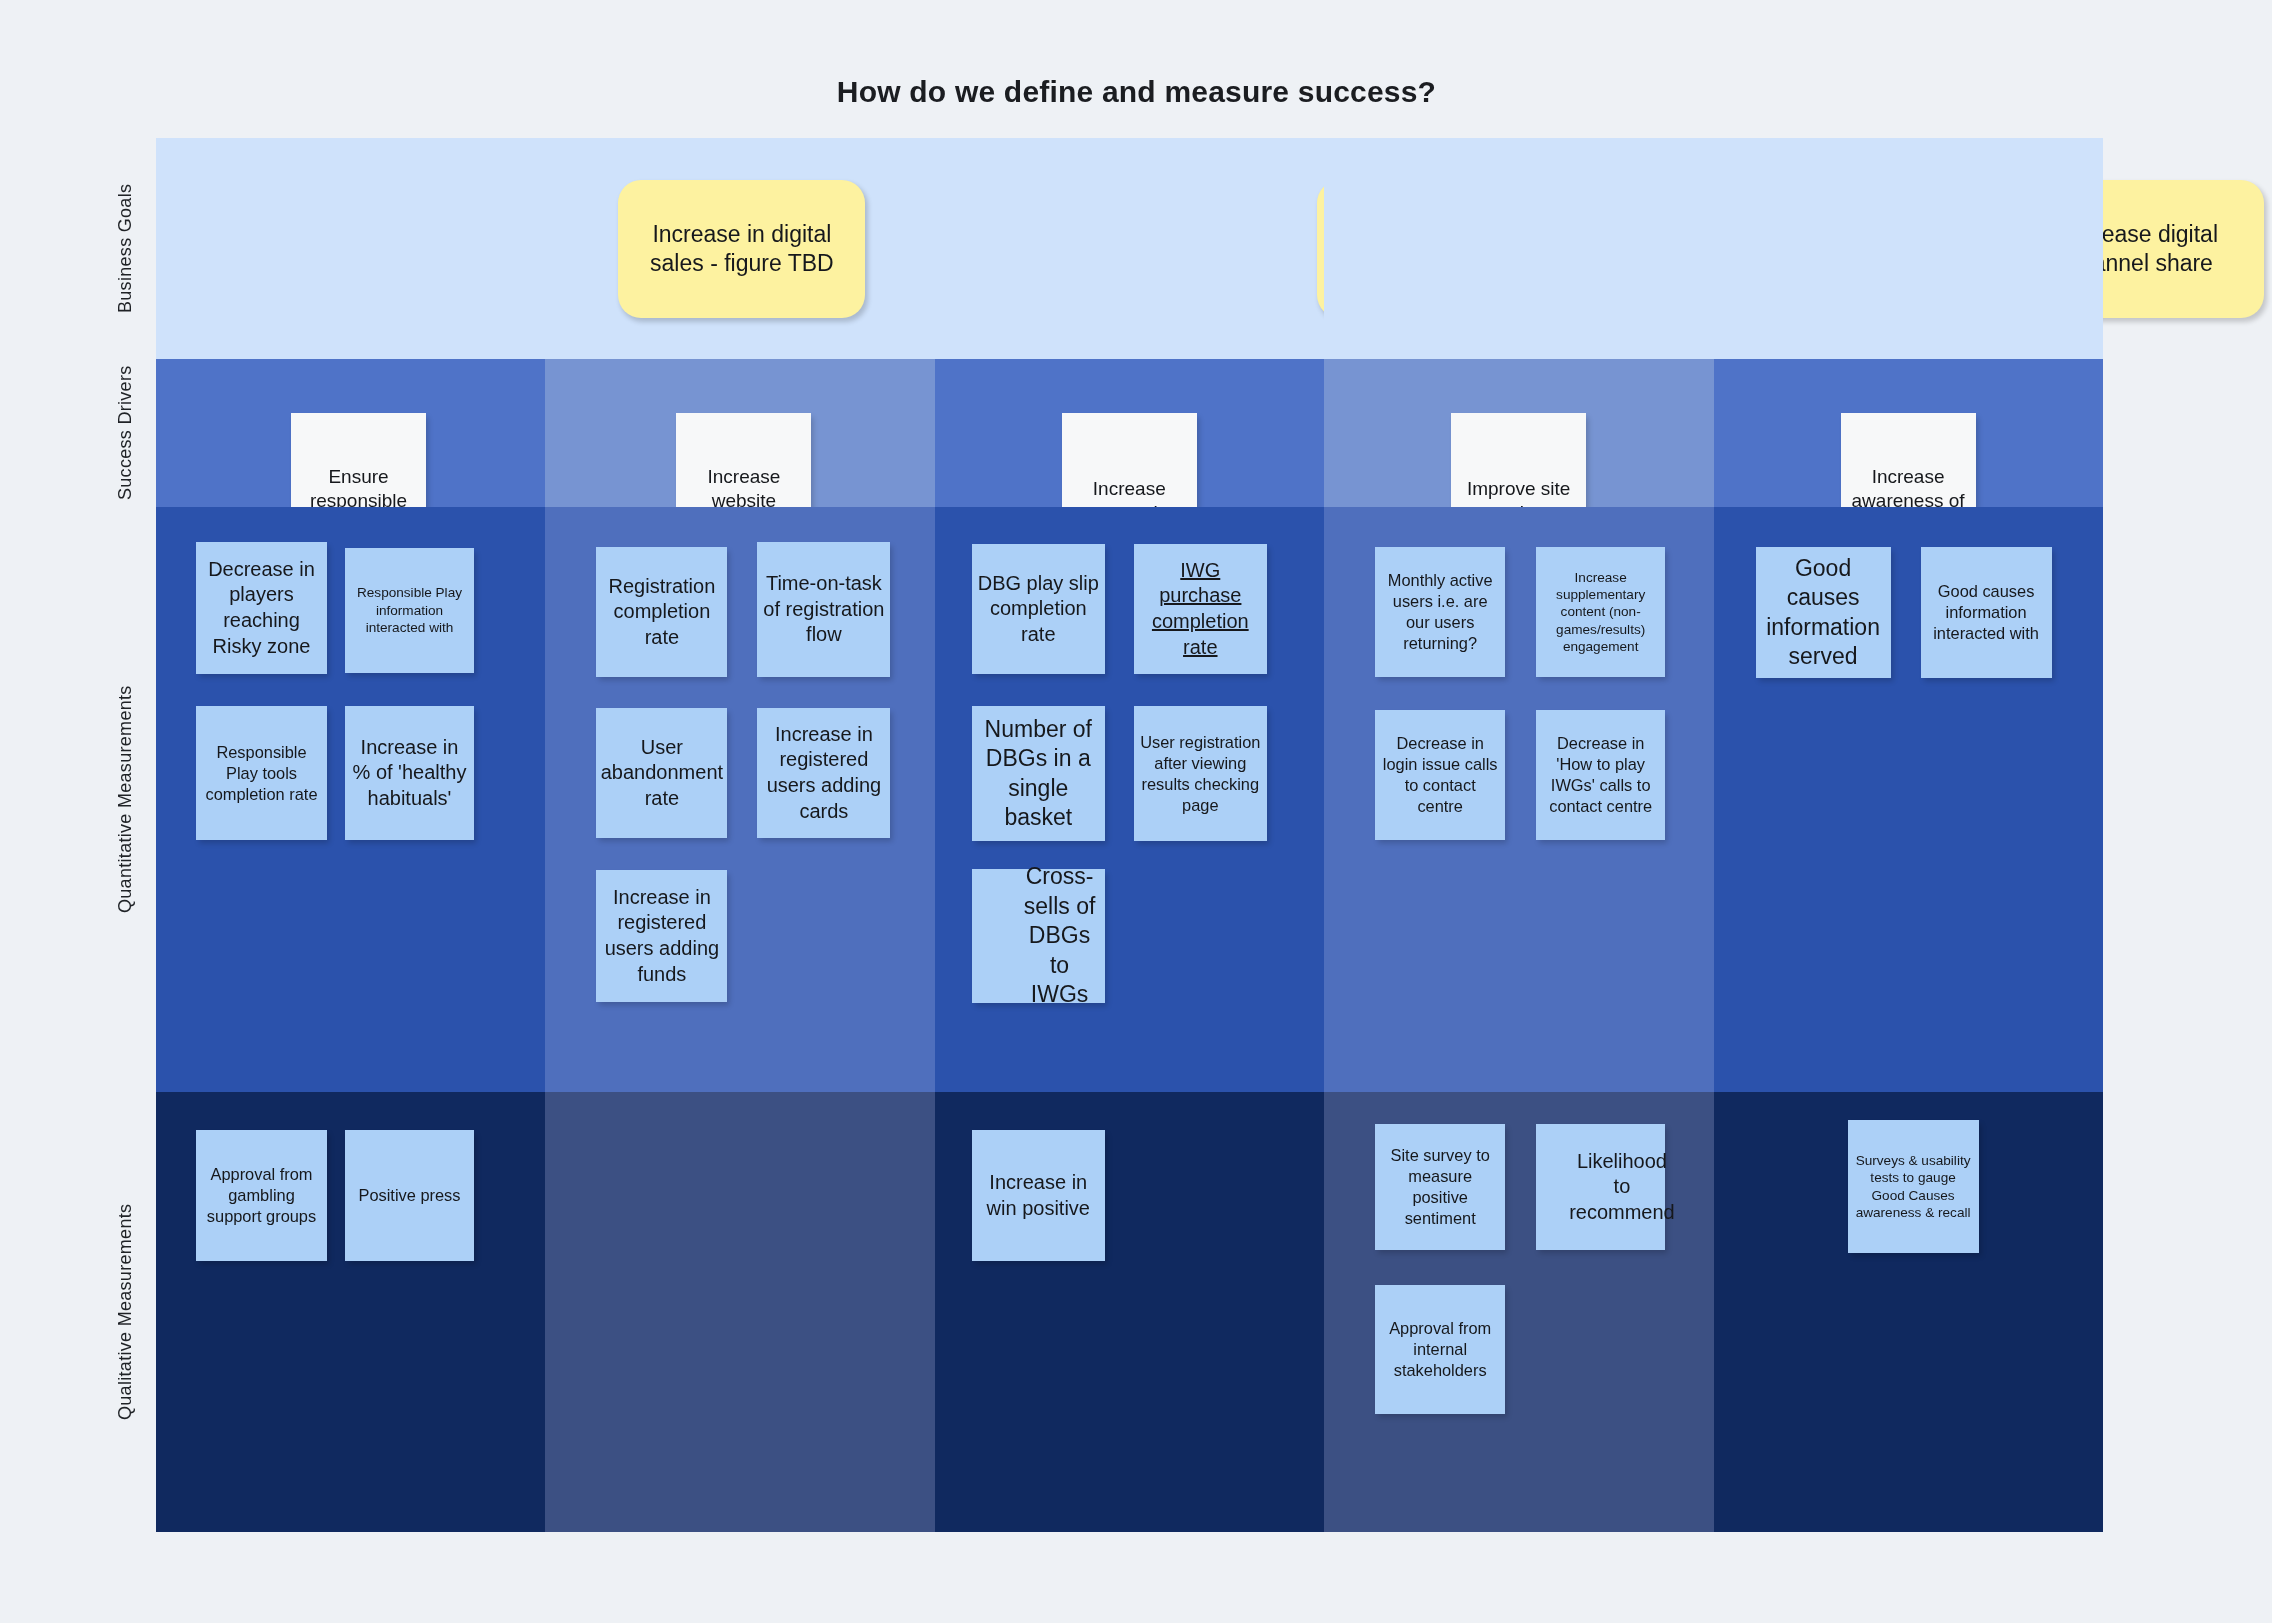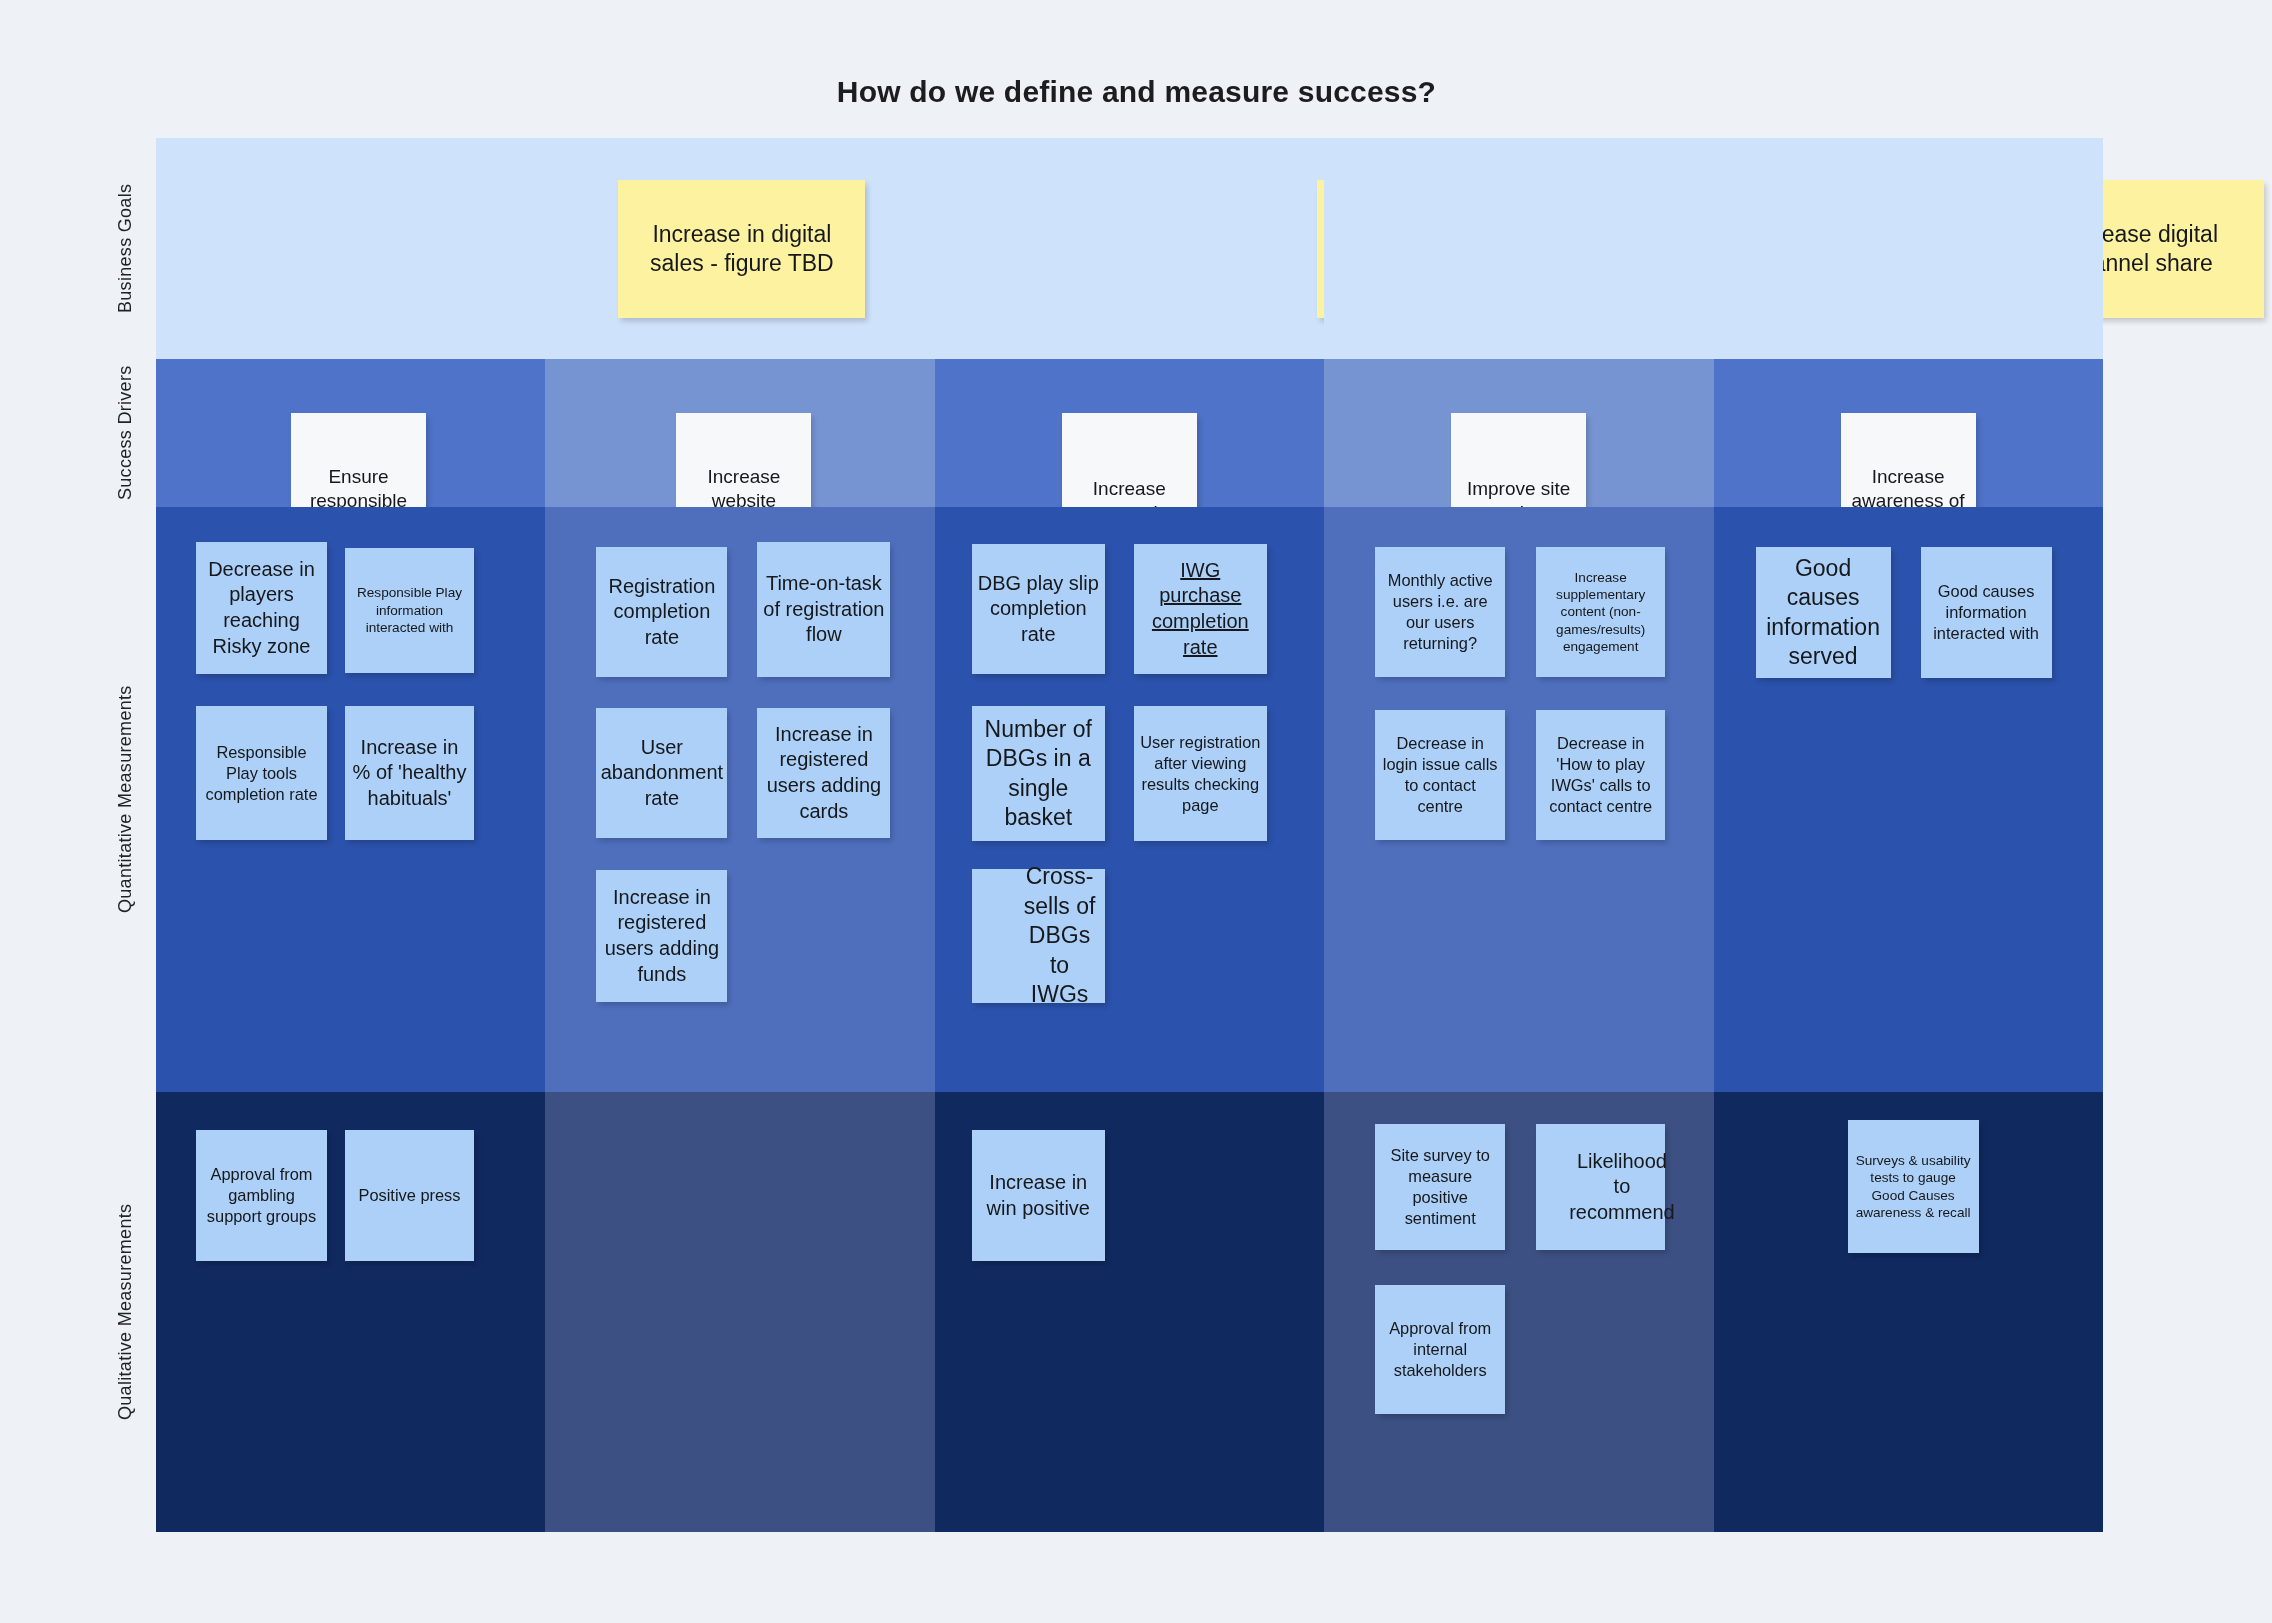--- a/index.html
+++ b/index.html
@@ -97,20 +97,21 @@
     box-shadow: 2.7px 3.6px 5.5px rgba(0,0,0,0.18);
   }
 
   
   .note.goal {
     background: #fdf2a0;
     width: 247px;
     height: 138px;
     top: 42px;
     font-size: 23px;
+    border-radius: 23px;
   }
   .note.goal.g1 { left: 73px; }
   .note.goal.g2 { left: 382px; }
   .note.goal.g3 { left: 693px; }
 
   
   .note.driver {
     background: #f7f8f9;
     width: 135px;
     height: 176px;

